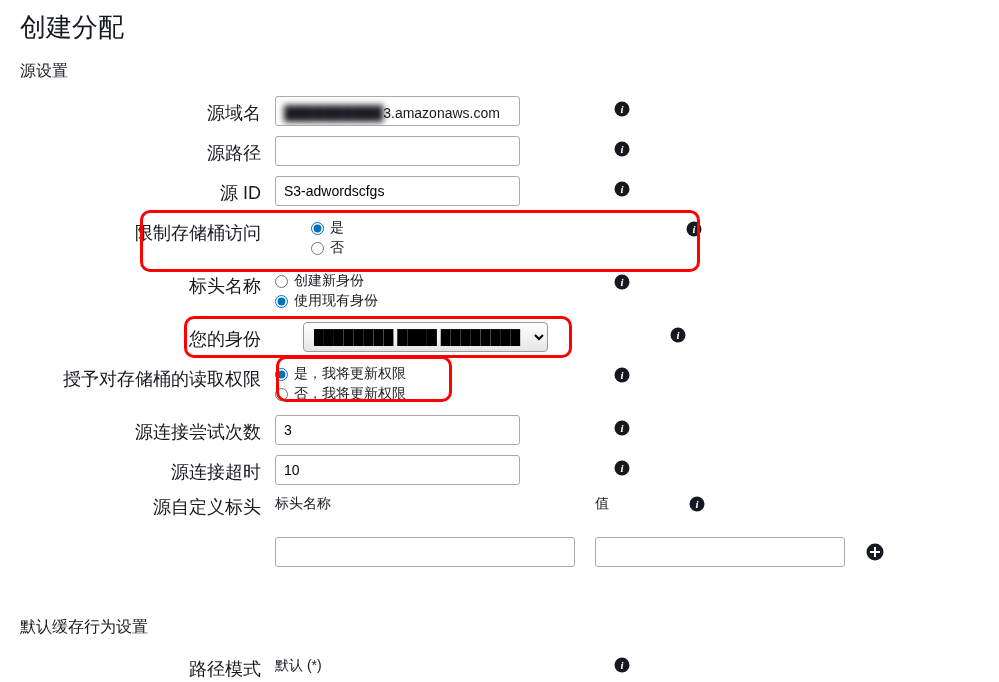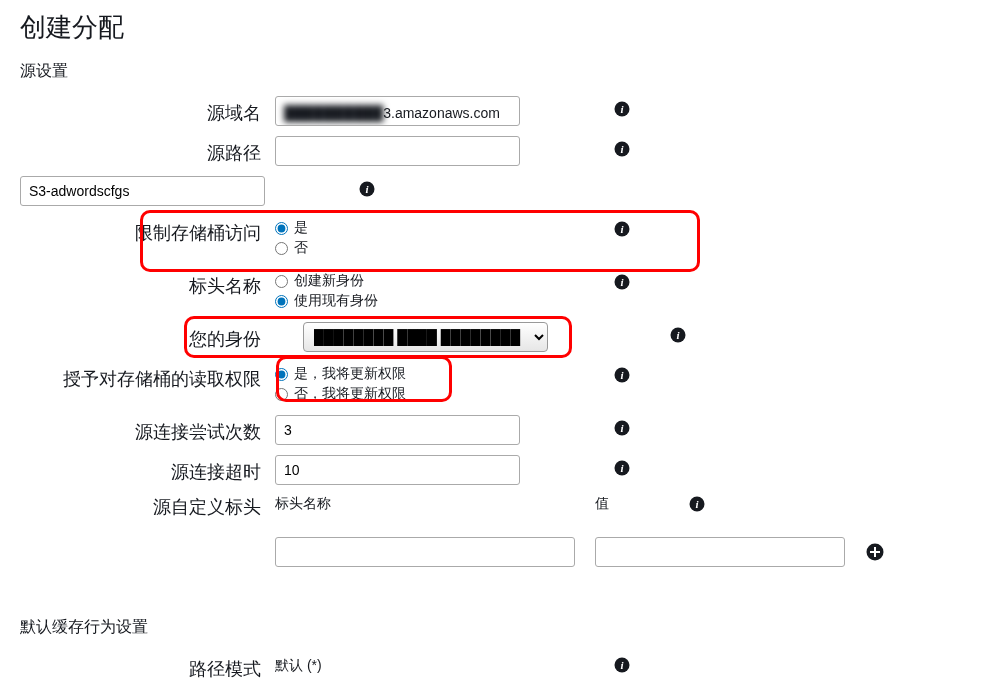--- a/index.html
+++ b/index.html
@@ -173,34 +173,35 @@
       <span class="info-icon">
         <svg viewBox="0 0 16 16">
             <circle cx="8" cy="8" r="7.5" fill="#16191f"></circle>
             <text x="8" y="12" text-anchor="middle" font-size="11" font-family="Georgia,serif" font-style="italic" font-weight="bold" fill="#fff">i</text>
           </svg>
       </span>
     </div>
   </div>
 
   <div class="form-row">
+    <div class="label-col">源 ID</div>
     <div class="control-col">
       <input type="text" value="S3-adwordscfgs" style="">
     </div>
     <div class="info-col">
       <span class="info-icon">
         <svg viewBox="0 0 16 16">
             <circle cx="8" cy="8" r="7.5" fill="#16191f"></circle>
             <text x="8" y="12" text-anchor="middle" font-size="11" font-family="Georgia,serif" font-style="italic" font-weight="bold" fill="#fff">i</text>
           </svg>
       </span>
     </div>
   </div>
 
-  <div class="form-row" style="position:relative;">
+  <div class="form-row" style="position:relative;gap:36px;">
     <div class="highlight-box hl1"></div>
     <div class="label-col">限制存储桶访问</div>
     <div class="control-col">
       <div class="radio-group">
         <label class="radio-option">
           <input type="radio" name="restrict" checked="" style="">
           <span>是</span>
         </label>
         <label class="radio-option">
           <input type="radio" name="restrict" style="">

